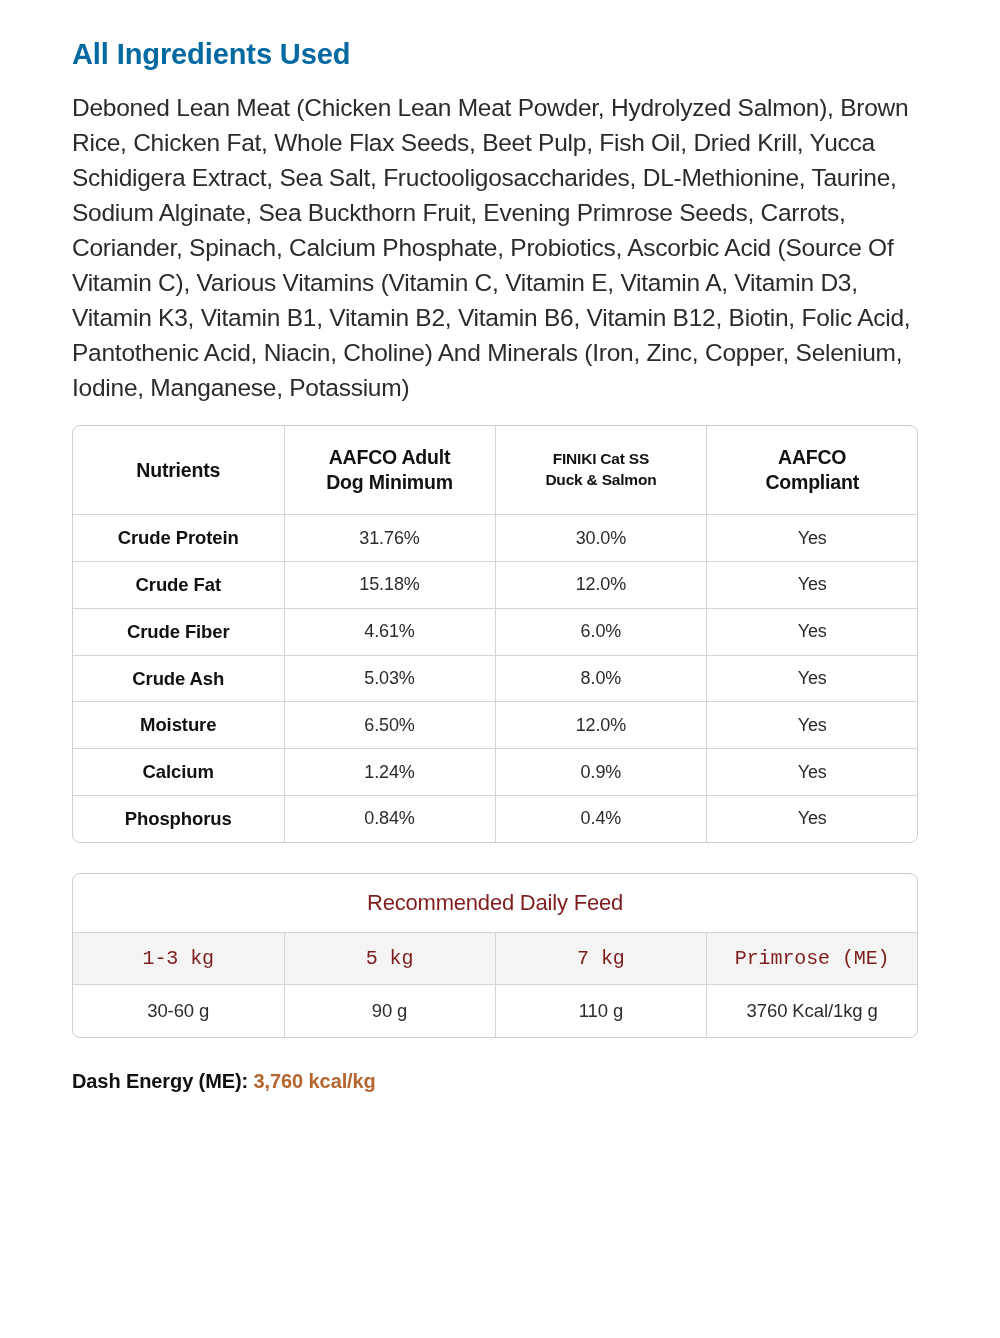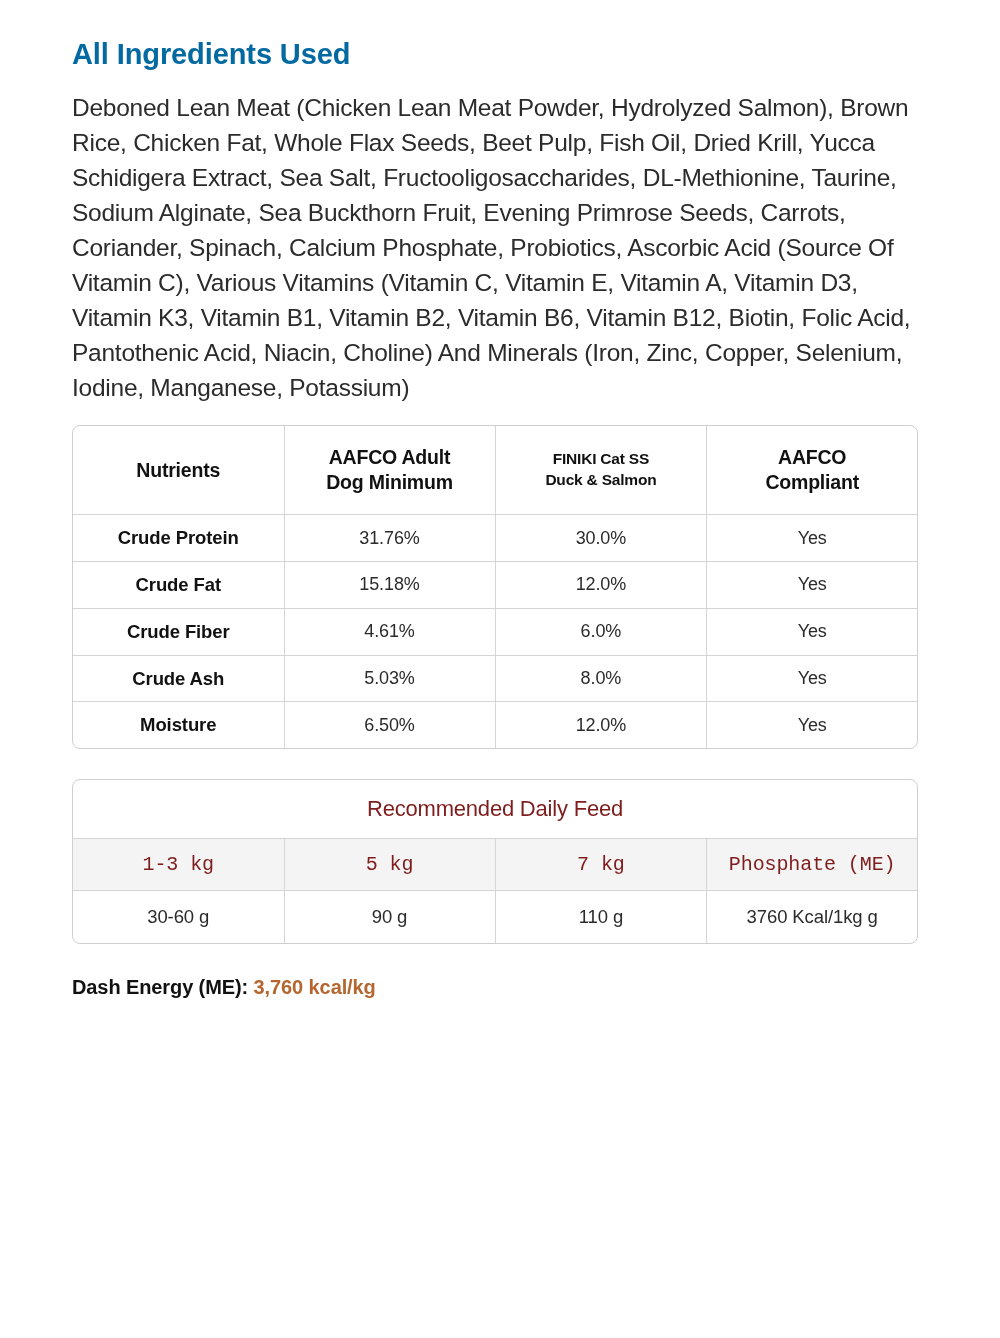--- a/index.html
+++ b/index.html
@@ -202,41 +202,53 @@
           <td>5.03%</td>
           <td>8.0%</td>
           <td>Yes</td>
         </tr>
         <tr>
           <td class="label">Moisture</td>
           <td>6.50%</td>
           <td>12.0%</td>
           <td>Yes</td>
         </tr>
+        <tr>
+          <td class="label">Calcium</td>
+          <td>1.24%</td>
+          <td>0.9%</td>
+          <td>Yes</td>
+        </tr>
+        <tr>
+          <td class="label">Phosphorus</td>
+          <td>0.84%</td>
+          <td>0.4%</td>
+          <td>Yes</td>
+        </tr>
       </tbody>
     </table>
   </div>
 
   <div class="tbl-wrap feed-wrap">
     <table class="grid feed-table">
       <colgroup>
         <col style="width:25.0%">
         <col style="width:25.0%">
         <col style="width:25.1%">
         <col style="width:24.9%">
       </colgroup>
       <tbody>
         <tr>
           <td class="title-cell" colspan="4">Recommended Daily Feed</td>
         </tr>
         <tr class="head-row">
           <td>1-3 kg</td>
           <td>5 kg</td>
           <td>7 kg</td>
-          <td>Phosphate (ME)</td>
+          <td>Primrose (ME)</td>
         </tr>
         <tr class="value-row">
           <td>30-60 g</td>
           <td>90 g</td>
           <td>110 g</td>
           <td>3760 Kcal/1kg g</td>
         </tr>
       </tbody>
     </table>
   </div>

